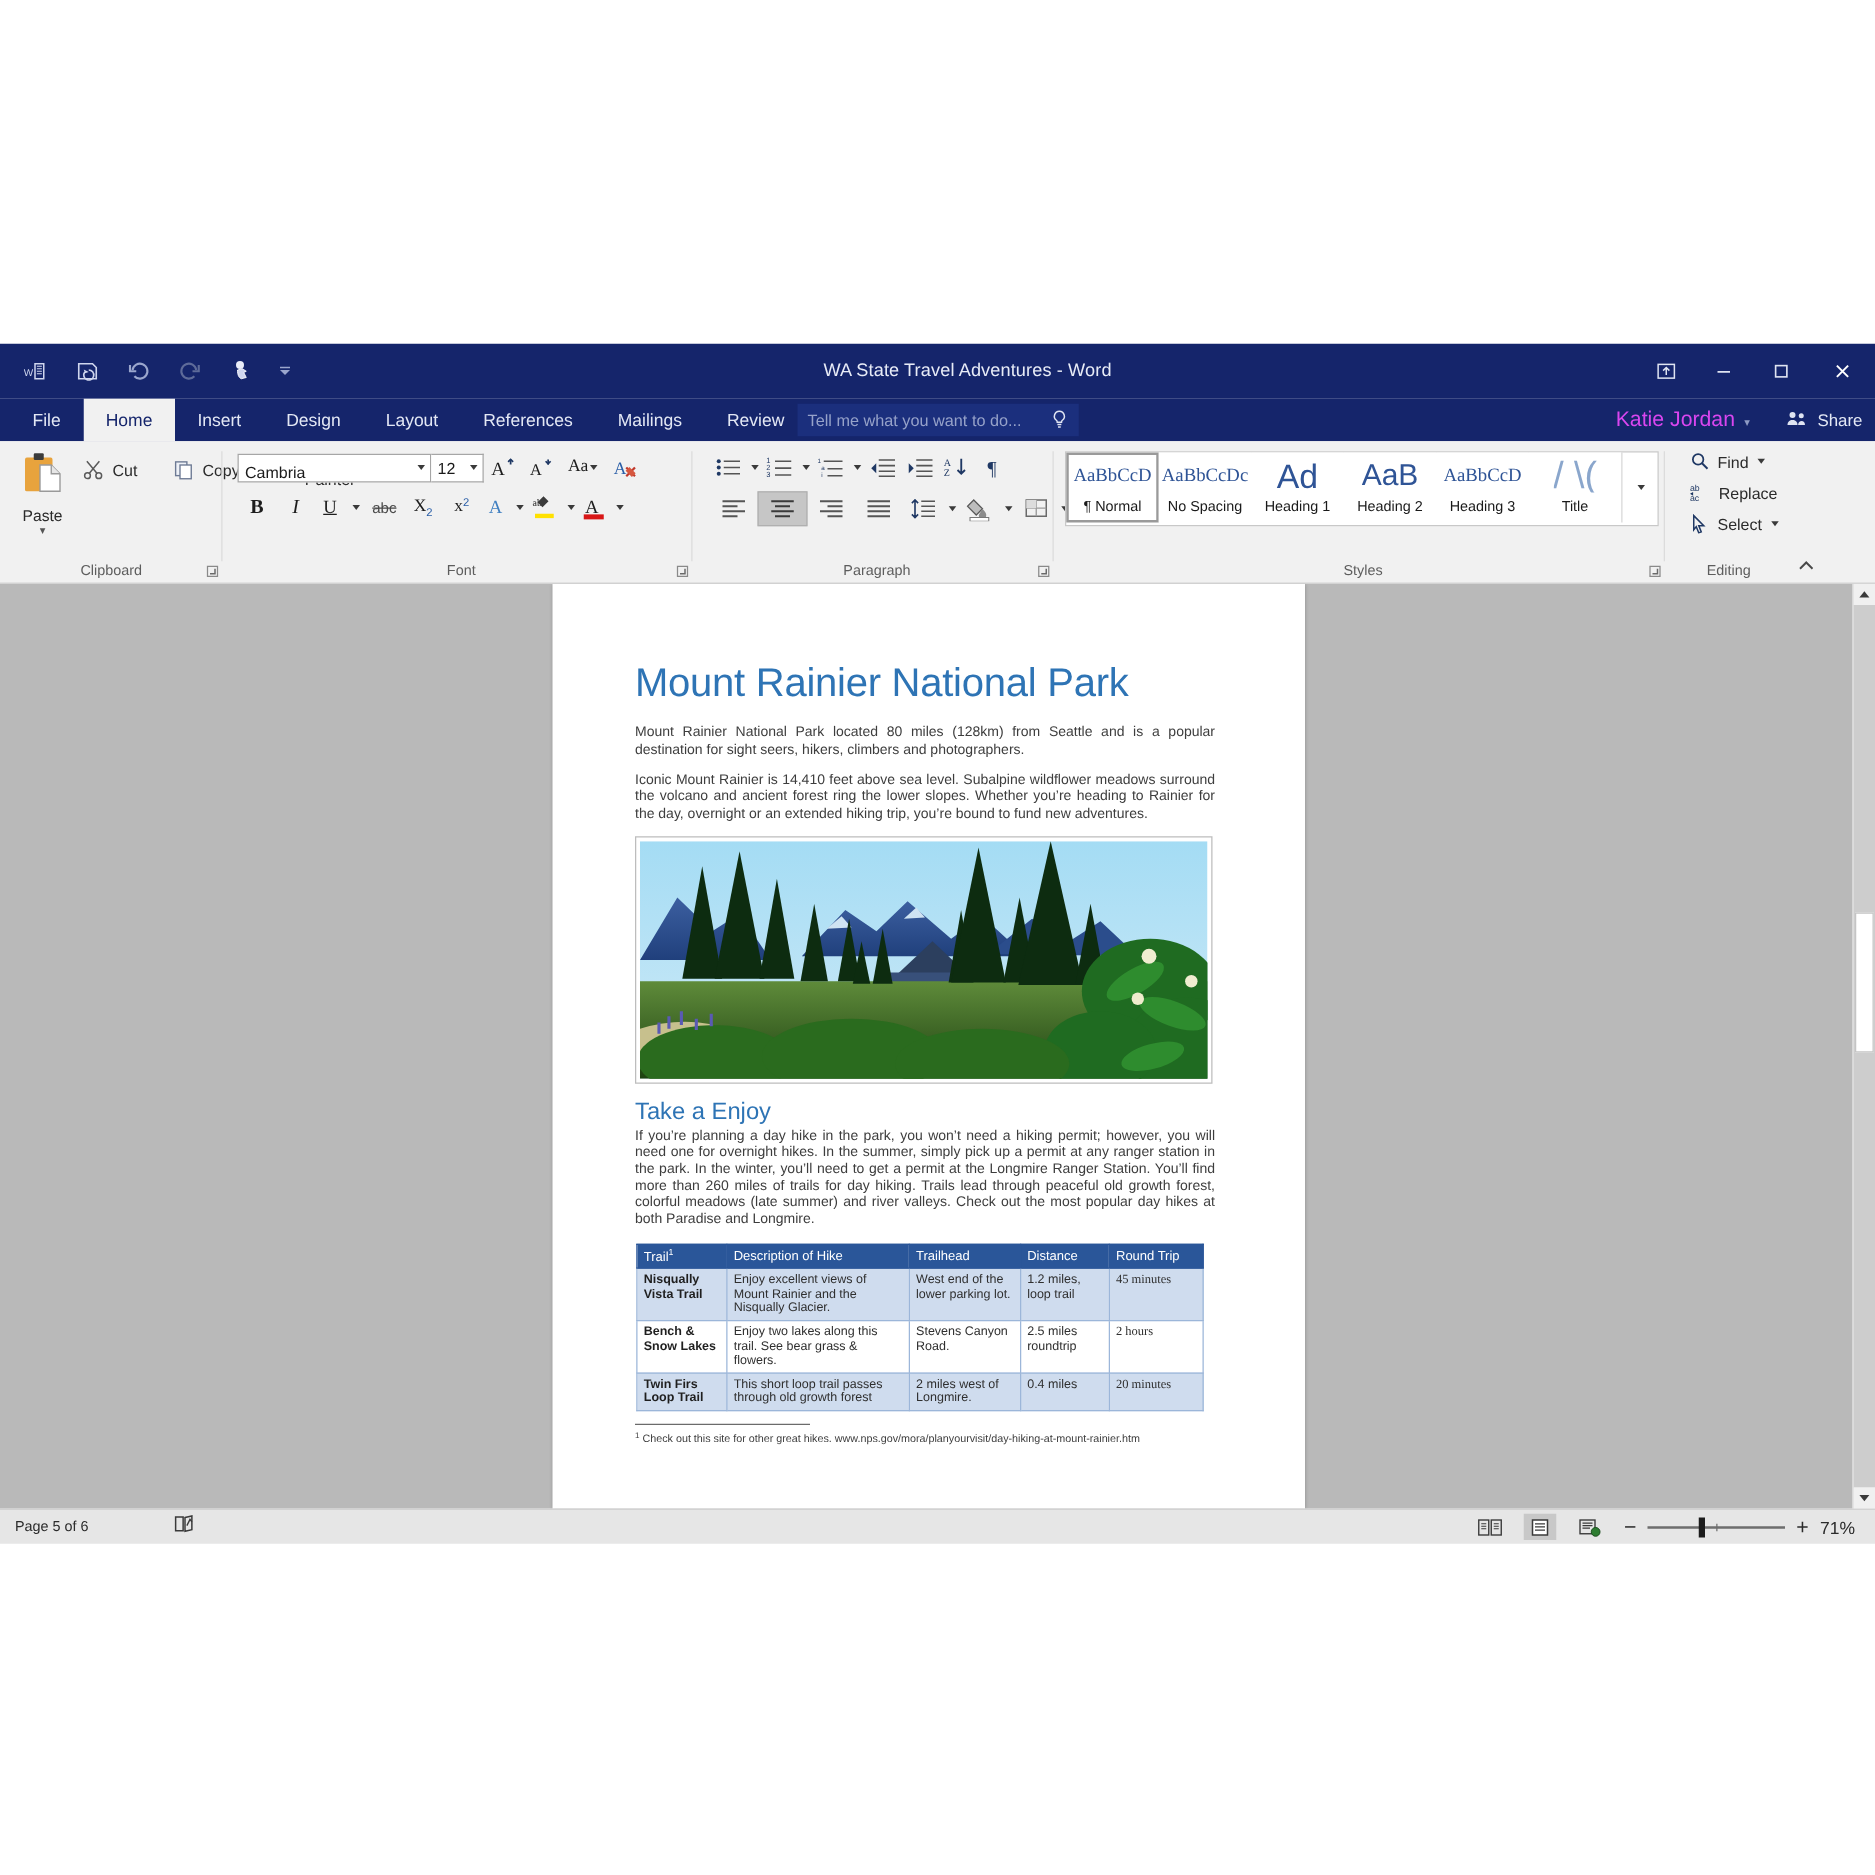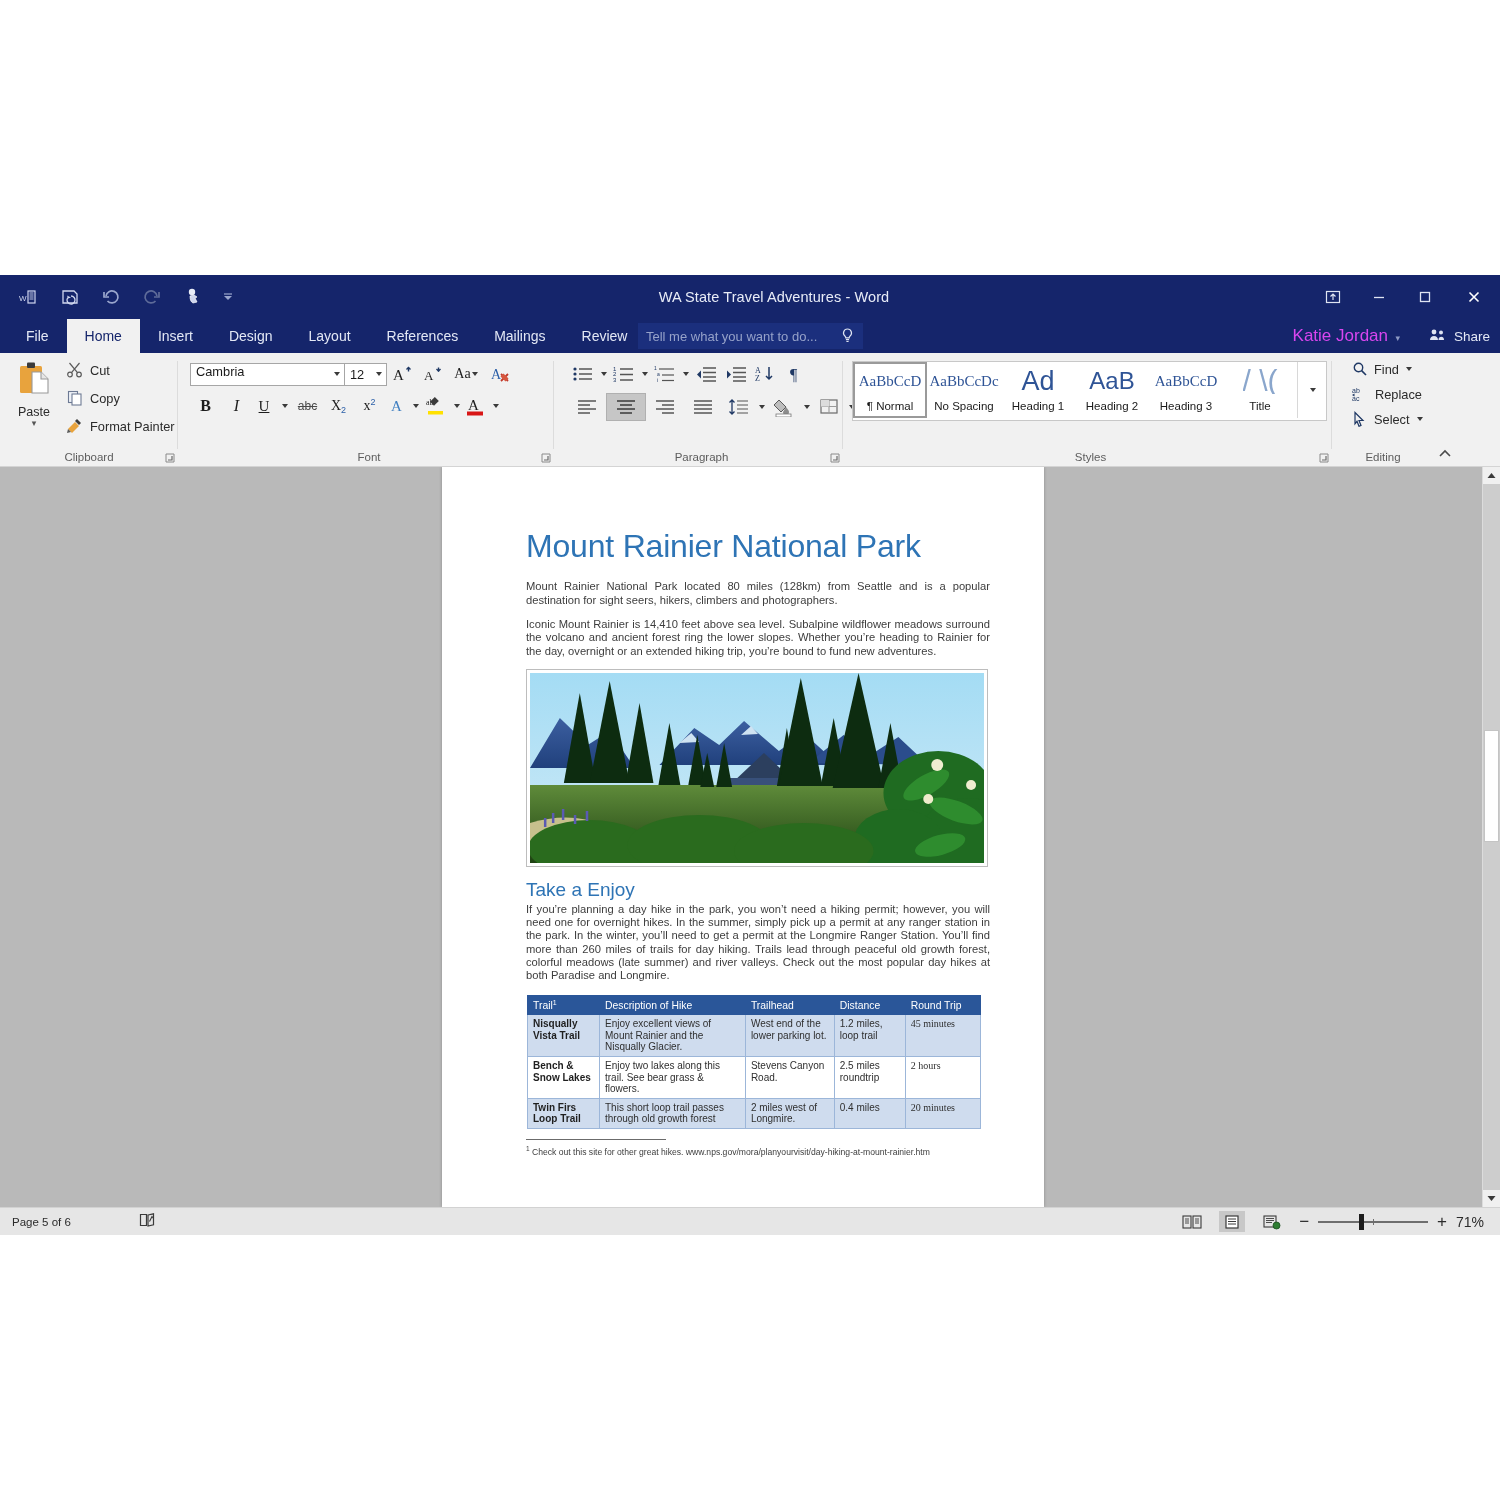--- a/index.html
+++ b/index.html
@@ -42,26 +42,26 @@
   .dlg{position:absolute;bottom:4px;right:2px;width:12px;height:12px;color:#7a7a7a;}
 
   .ribbtn{display:flex;align-items:center;gap:6px;font-size:12.8px;color:#2b2b2b;cursor:default;}
   .ico{display:inline-flex;align-items:center;justify-content:center;}
 
   
   #g-clip{left:0;width:178px;}
   .paste{position:absolute;left:8px;top:6px;width:52px;text-align:center;}
   .paste-lbl{font-size:12.5px;color:#2b2b2b;margin-top:2px;}
   .paste-caret{font-size:9px;color:#555;line-height:8px;}
-  .clip-list{position:absolute;left:66px;top:8px;display:flex;flex-direction:column;gap:10px;}
+  .clip-list{position:absolute;left:66px;top:8px;display:flex;flex-direction:row;gap:28px;}
 
   
   #g-font{left:184px;width:370px;}
   .fontrow1{position:absolute;left:6px;top:8px;display:flex;align-items:center;gap:0px;}
-  .fontname{width:155px;height:23px;border:1px solid #a6a6a6;background:#fff;display:flex;align-items:flex-start;
+  .fontname{width:155px;height:23px;border:1px solid #a6a6a6;background:#fff;display:flex;align-items:flex-end;
     font-size:12.8px;color:#1a1a1a;padding-left:5px;box-sizing:border-box;position:relative;}
   .fontsize{width:42px;height:23px;border:1px solid #a6a6a6;border-left:0;background:#fff;display:flex;align-items:center;
     font-size:12.8px;color:#1a1a1a;padding-left:5px;box-sizing:border-box;position:relative;}
   .cbcaret{position:absolute;right:4px;top:8px;width:0;height:0;border-left:3.5px solid transparent;
     border-right:3.5px solid transparent;border-top:4px solid #3a3a3a;}
   .fbtn{width:30px;height:26px;display:flex;align-items:center;justify-content:center;}
   .fontrow2{position:absolute;left:6px;top:40px;display:flex;align-items:center;}
   .fontrow2 .fbtn{width:31px;}
   .bold{font-weight:bold;font-size:16px;color:#1d1d1d;font-family:"Liberation Serif",serif;}
   .ital{font-style:italic;font-size:16px;color:#1d1d1d;font-family:"Liberation Serif",serif;}
@@ -88,21 +88,21 @@
   .stl-more{width:28px;height:56px;display:flex;align-items:center;justify-content:center;border-left:1px solid #d8d8d8;}
 
   
   #g-edit{left:1338px;width:120px;}
   .edit-list{position:absolute;left:14px;top:8px;display:flex;flex-direction:column;gap:9px;}
   .collapse{position:absolute;right:6px;bottom:2px;color:#4a4a4a;}
 
   
   .docarea{position:relative;height:740px;background:#b9b9b9;overflow:hidden;}
   .page{position:absolute;left:442px;top:0px;width:602px;height:740px;background:#fff;box-shadow:0 0 3px rgba(0,0,0,.25);}
-  .pagebody{position:absolute;left:84px;top:62px;width:464px;}
+  .pagebody{position:absolute;left:66px;top:62px;width:464px;}
 
   .doc-title{font-family:"Liberation Sans",sans-serif;font-size:32px;color:#2e74b5;font-weight:normal;
     letter-spacing:-.2px;line-height:1.1;margin:0 0 16px 0;}
   .doc-p{font-size:11.2px;color:#3d3d3d;line-height:1.19;margin:0 0 11px 0;text-align:justify;}
   .doc-img{width:462px;height:198px;border:1px solid #bdbdbd;padding:3px;background:#fff;box-sizing:border-box;margin:5px 0 12px 0;}
   .doc-h2{font-family:"Liberation Sans",sans-serif;font-size:19px;color:#2e74b5;font-weight:normal;margin:0 0 2px 0;}
   .doc-p2{font-size:11.2px;color:#3d3d3d;line-height:1.19;margin:0 0 12px 0;text-align:justify;}
 
   table.trails{width:454px;border-collapse:collapse;font-size:10px;color:#2f2f2f;margin-left:1px;}
   table.trails th{background:#2a5699;color:#fff;font-weight:normal;text-align:left;

